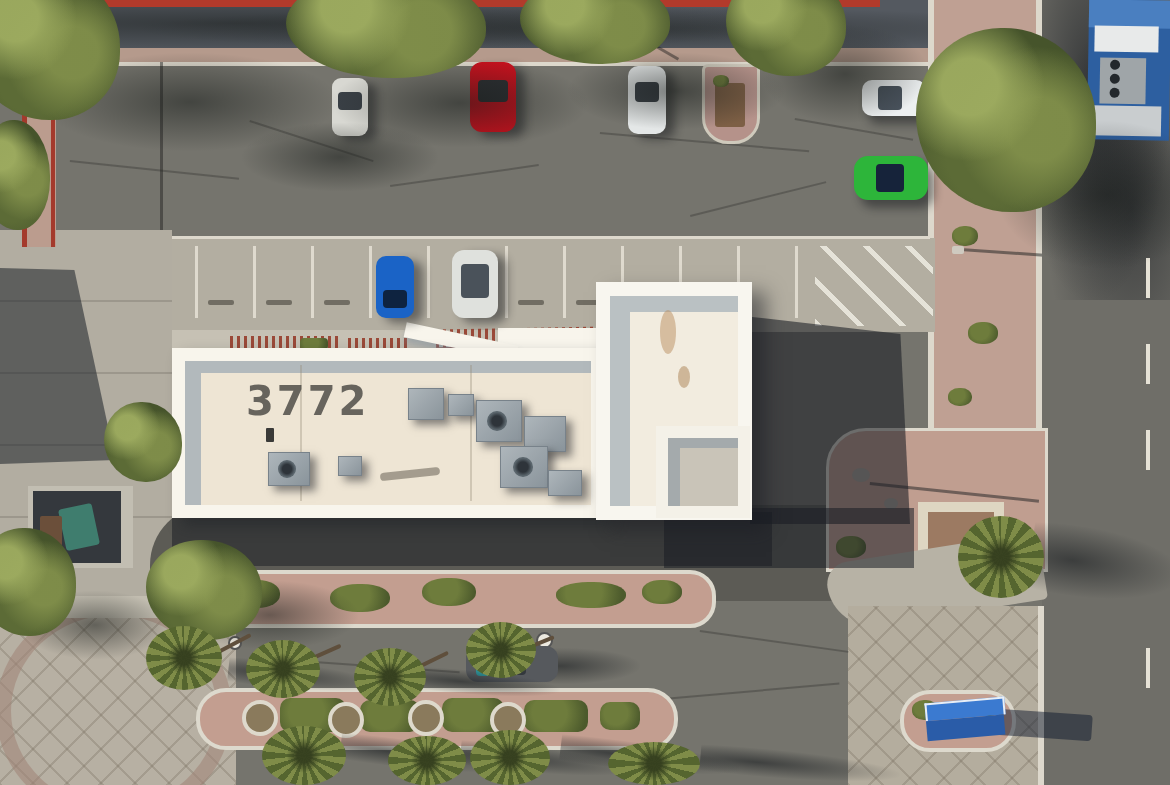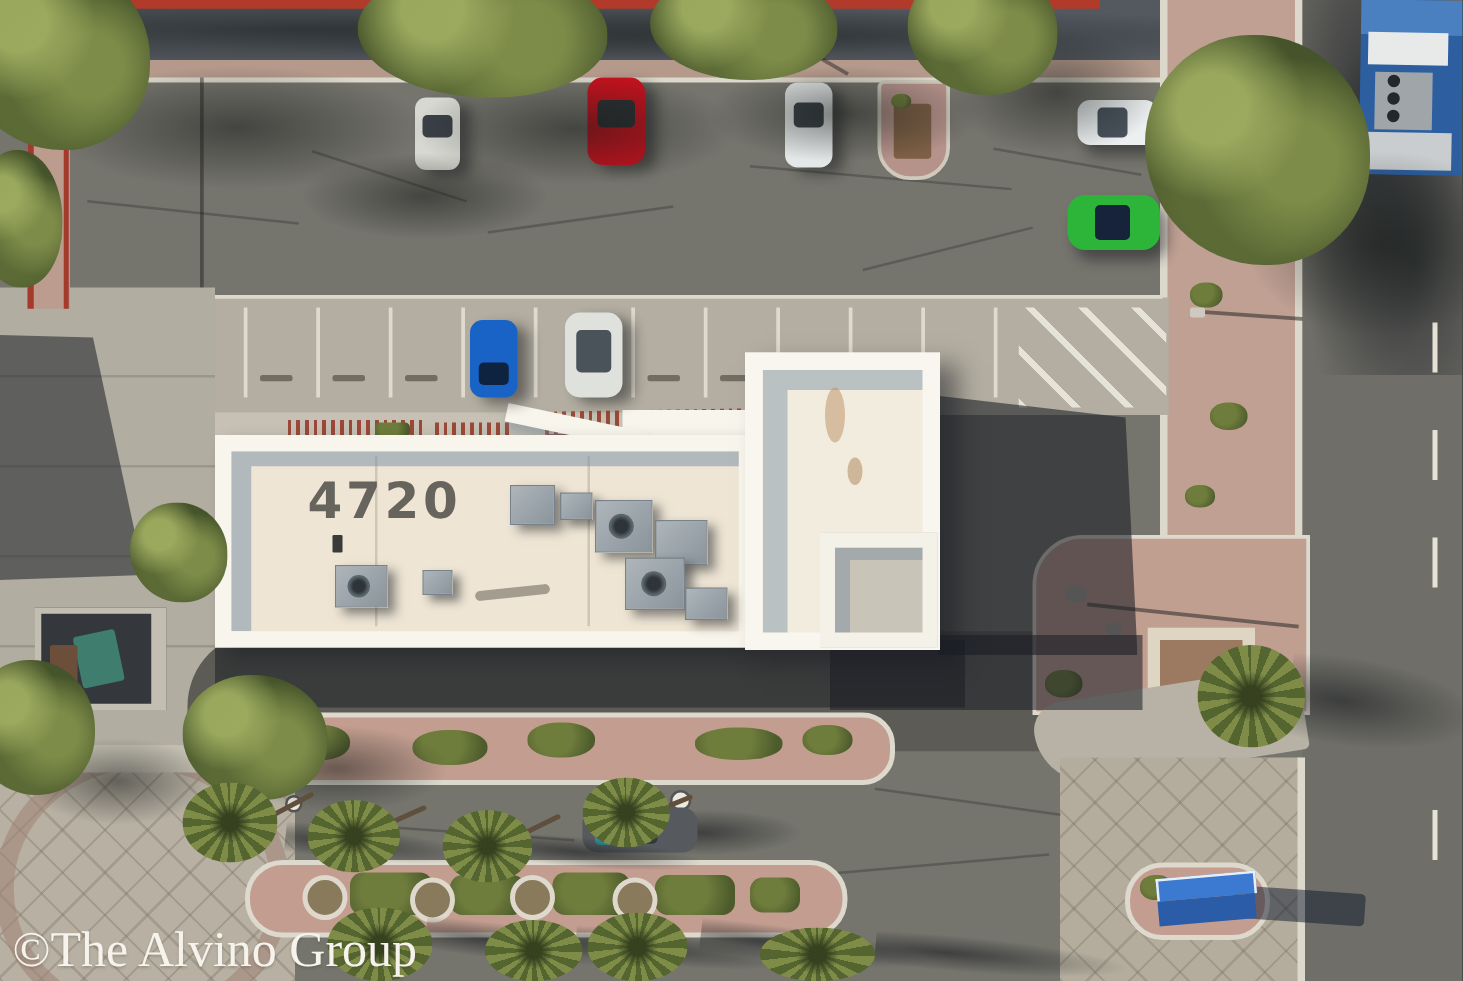--- a/index.html
+++ b/index.html
@@ -174,21 +174,21 @@
   </div>
 
   <div class="abs" style="left:750px;top:308px;width:160px;height:216px;background:rgba(26,30,37,.58);clip-path:polygon(0 4%,94% 12%,100% 100%,0 100%);"></div>
   <div class="abs" style="left:664px;top:508px;width:250px;height:60px;background:rgba(26,30,37,.55);"></div>
 
   <div class="abs" style="left:498px;top:328px;width:106px;height:44px;background:#f8f5ec;"></div>
   <div class="abs" style="left:404px;top:334px;width:114px;height:15px;background:#f8f5ec;transform:rotate(12deg);box-shadow:2px 6px 7px rgba(110,130,150,.45);"></div>
   <div class="abs" style="left:172px;top:348px;width:432px;height:170px;background:#eee5d4;border:13px solid #f8f5ec;box-sizing:border-box;box-shadow:inset 16px 12px 0 rgba(130,150,168,.55), 10px 8px 14px rgba(25,28,33,.42);"></div>
   <div class="abs" style="left:300px;top:365px;width:2px;height:136px;background:rgba(150,140,120,.35);"></div>
   <div class="abs" style="left:470px;top:365px;width:2px;height:136px;background:rgba(150,140,120,.35);"></div>
-  <div id="roof-number">4720</div>
+  <div id="roof-number">3772</div>
   <div class="abs" style="left:266px;top:428px;width:8px;height:14px;background:#3a3a38;border-radius:1px;"></div>
 
   <div class="abs" style="left:596px;top:282px;width:156px;height:238px;background:#f2ecdf;border:14px solid #f8f6ef;box-sizing:border-box;box-shadow:inset 20px 16px 0 rgba(130,150,168,.5), 14px 10px 18px rgba(25,28,33,.5);"></div>
   <div class="abs" style="left:660px;top:310px;width:16px;height:44px;background:#b98d5f;opacity:.5;border-radius:50%;"></div>
   <div class="abs" style="left:678px;top:366px;width:12px;height:22px;background:#a97f52;opacity:.5;border-radius:50%;"></div>
   <div class="abs" style="left:656px;top:426px;width:94px;height:92px;background:#c9c4b8;border:12px solid #f4f1e8;box-sizing:border-box;box-shadow:inset 12px 10px 0 rgba(120,140,158,.45);"></div>
 
   <div class="hvac" style="left:408px;top:388px;width:34px;height:30px;"></div>
   <div class="hvac" style="left:448px;top:394px;width:24px;height:20px;"></div>
   <div class="hvac" style="left:476px;top:400px;width:44px;height:40px;">
@@ -284,15 +284,14 @@
   <div class="trunk" style="left:502px;top:656px;width:56px;height:4px;transform:rotate(-22deg);"></div>
   <div class="palm" style="left:466px;top:622px;width:70px;height:56px;"></div>
   <div class="trunk" style="left:268px;top:760px;width:52px;height:4px;transform:rotate(-32deg);"></div>
   <div class="palm" style="left:262px;top:726px;width:84px;height:59px;"></div>
   <div class="trunk" style="left:392px;top:768px;width:48px;height:4px;transform:rotate(-30deg);"></div>
   <div class="palm" style="left:388px;top:736px;width:78px;height:49px;"></div>
   <div class="palm" style="left:470px;top:730px;width:80px;height:55px;"></div>
   <div class="palm" style="left:608px;top:742px;width:92px;height:43px;"></div>
   <div class="palm" style="left:958px;top:516px;width:86px;height:82px;"></div>
 
-  <div id="watermark">©The Alvino Group</div>
 
 </div>
 
 </body></html>

